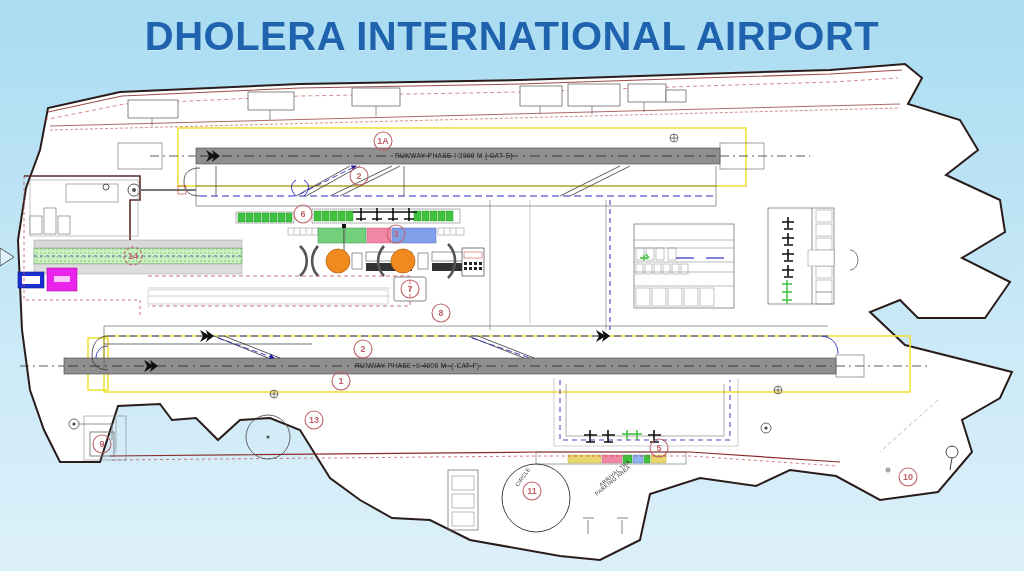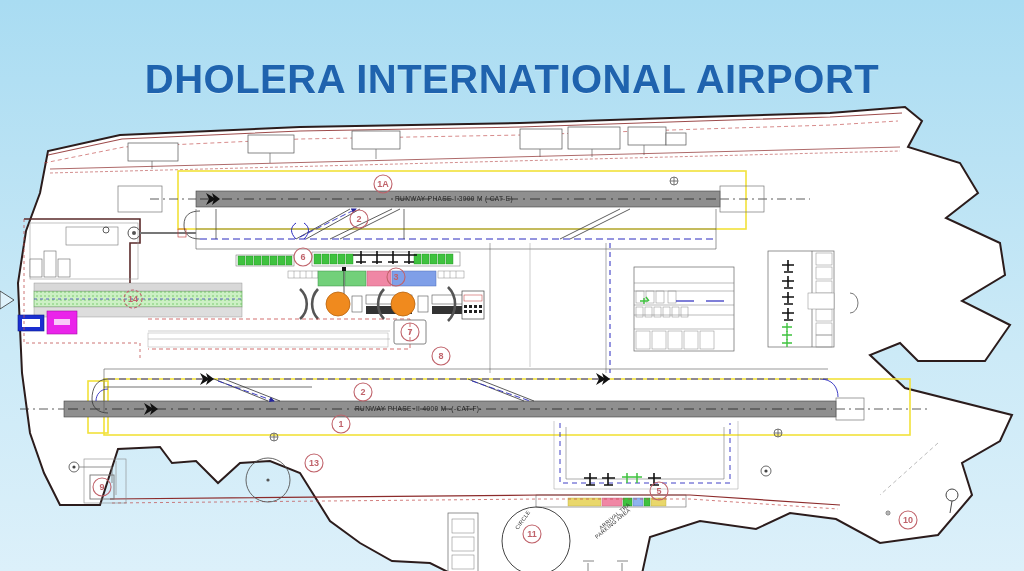--- a/index.html
+++ b/index.html
@@ -2,21 +2,21 @@
 <html><head>
 <meta charset="utf-8">
 <style>
   html,body{margin:0;padding:0;}
   body{
     width:1024px;height:571px;overflow:hidden;
     font-family:"Liberation Sans",sans-serif;
     background:linear-gradient(180deg,#a9dcf2 0%,#b9e2f4 28%,#cceaf7 62%,#dcf0fa 100%);
     position:relative;
   }
-  #stage{position:absolute;inset:0;margin-top:43px;}
+  #stage{position:absolute;inset:0;}
   .title{
     position:absolute;left:0;right:0;top:14px;
     text-align:center;
     font-size:40px;font-weight:bold;letter-spacing:.5px;
     color:#1f63ae;
     font-family:"Liberation Sans",sans-serif;
     text-shadow:0 1px 0 rgba(255,255,255,.35);
   }
   svg.plan{position:absolute;left:0;top:0;width:1024px;height:571px;}
   .marker-lbl{

